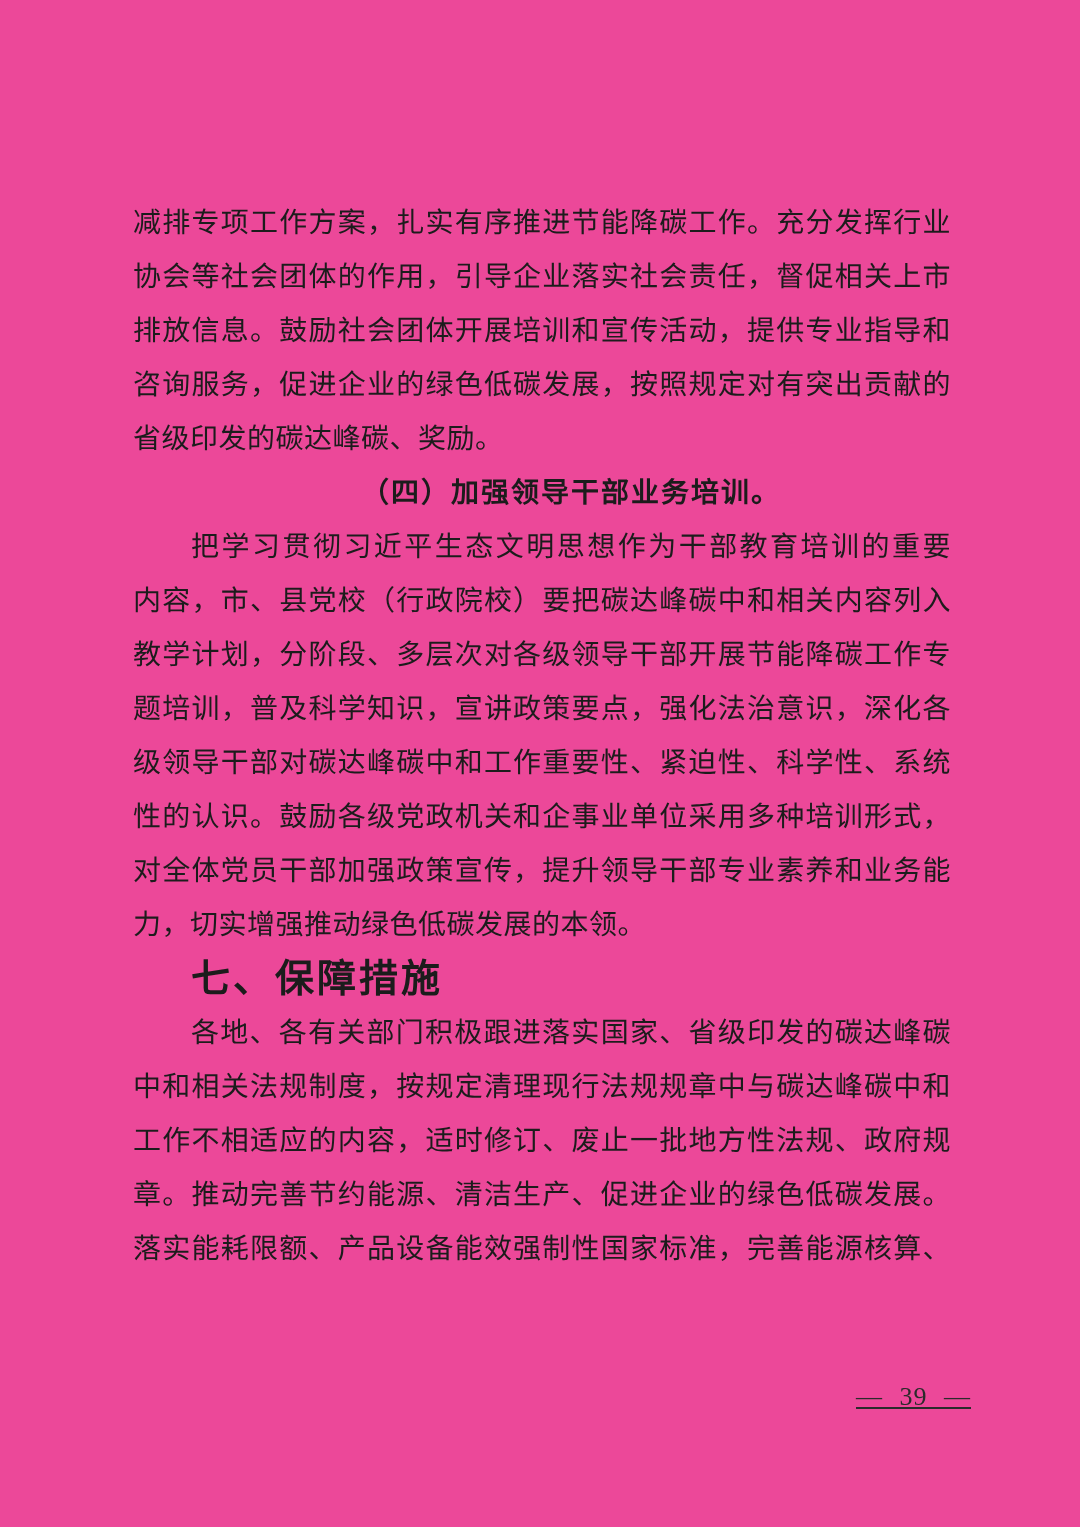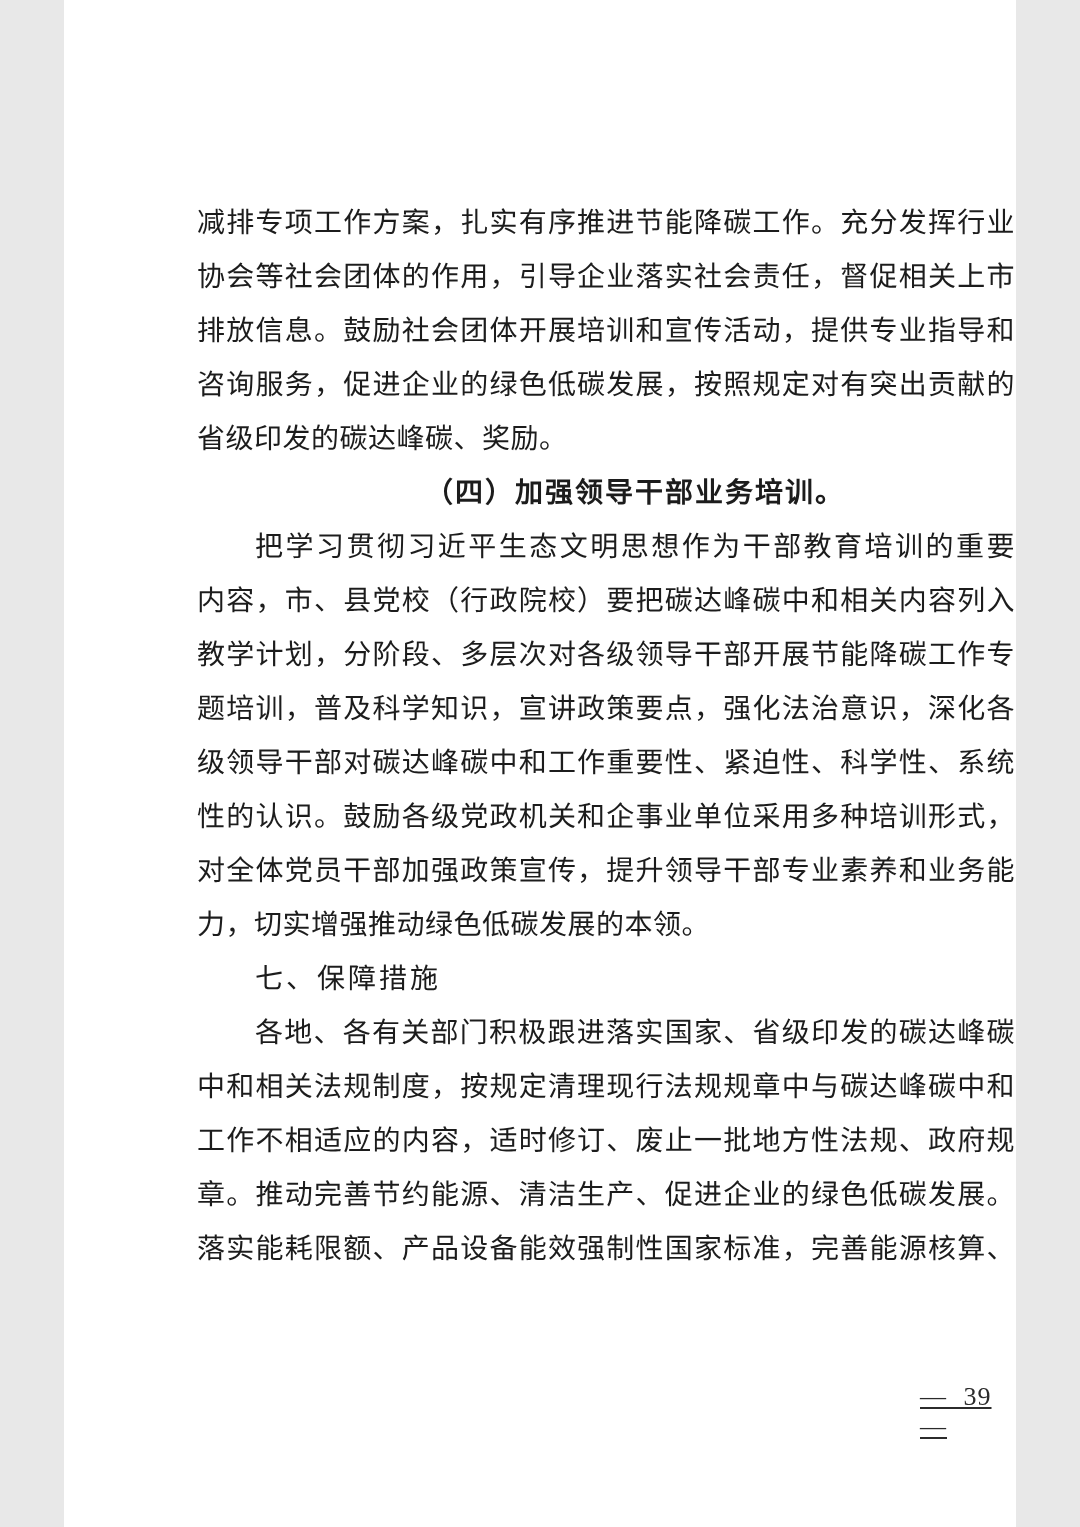--- a/index.html
+++ b/index.html
@@ -2,24 +2,24 @@
 <html lang="zh-CN"><head>
 <meta charset="utf-8">
 <style>
   html, body {
     margin: 0;
     padding: 0;
     background: #e8e8e8;
   }
   .page {
     position: relative;
-    width: 952px;
+    width: 1080px;
     height: 1527px;
     margin: 0 auto;
-    background: #ffffff;
+    background: #ec4899;
     color: #1c1c1c;
     font-family: "Liberation Serif", "DejaVu Serif", serif;
     overflow: hidden;
   }
   .text-block {
     position: absolute;
     left: 133px;
     top: 196px;
     width: 818px;
   }
@@ -35,23 +35,23 @@
   }
   .line.indent {
     text-indent: 58px;
   }
   .line.h-kai {
     font-weight: bold;
     letter-spacing: 2px;
     text-align: center;
   }
   .line.h-hei {
-    font-weight: normal;
+    font-weight: bold;
     font-family: "Liberation Sans", "DejaVu Sans", sans-serif;
-    font-size: 28px;
+    font-size: 39px;
     letter-spacing: 3px;
   }
   .footer {
     position: absolute;
     top: 1382px;
     left: 856px;
     font-size: 26px;
     color: #2b2b2b;
     word-spacing: 9px;
     letter-spacing: 1px;

